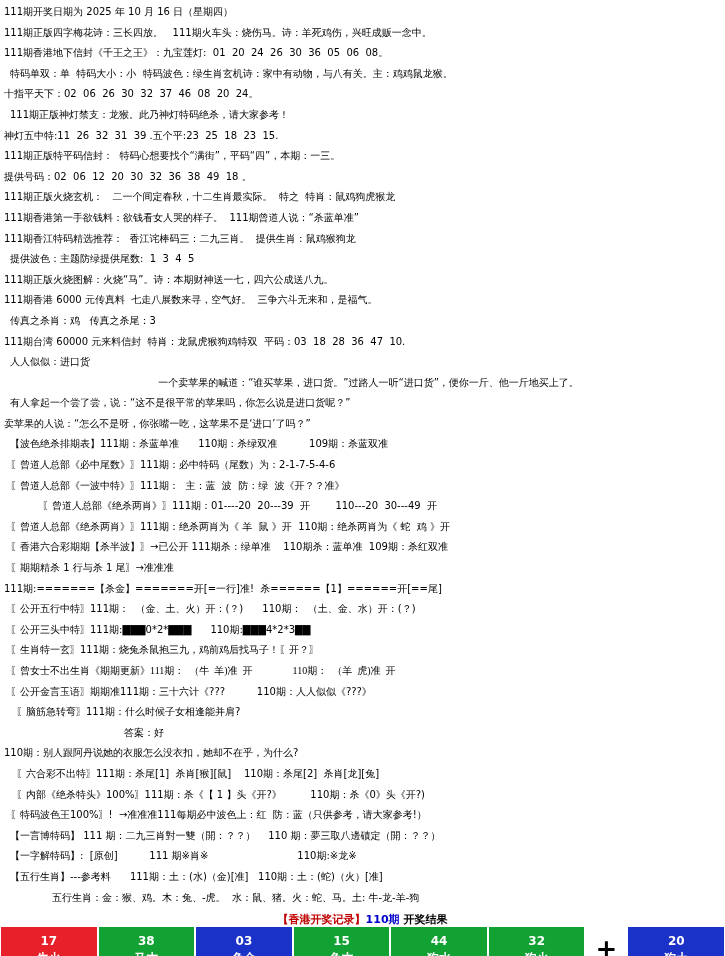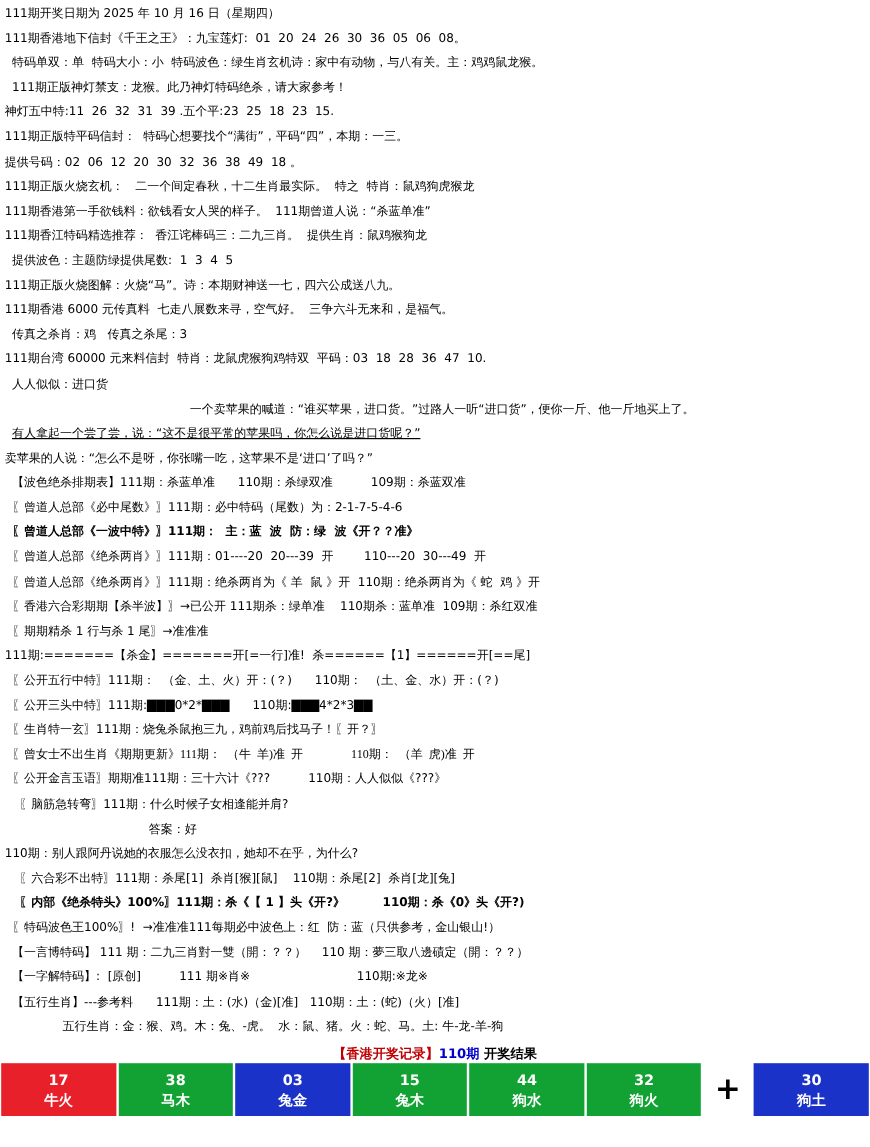--- a/index.html
+++ b/index.html
@@ -59,57 +59,59 @@
     font-weight:bold;
   }
 </style>
 </head>
 <body>
 
 <div class="page">
 
   <div class="lines" id="lines-container">
       <div class="line">111期开奖日期为 2025 年 10 月 16 日（星期四）</div>
+      <div class="line">111期正版四字梅花诗：三长四放。   111期火车头：烧伤马。诗：羊死鸡伤，兴旺成贩一念中。</div>
       <div class="line">111期香港地下信封《千王之王》：九宝莲灯:  01  20  24  26  30  36  05  06  08。</div>
       <div class="line" style="padding-left: 6px;">特码单双：单  特码大小：小  特码波色：绿生肖玄机诗：家中有动物，与八有关。主：鸡鸡鼠龙猴。</div>
+      <div class="line">十指平天下：02  06  26  30  32  37  46  08  20  24。</div>
       <div class="line" style="padding-left: 6px;">111期正版神灯禁支：龙猴。此乃神灯特码绝杀，请大家参考！</div>
       <div class="line">神灯五中特:11  26  32  31  39 .五个平:23  25  18  23  15.</div>
       <div class="line">111期正版特平码信封：  特码心想要找个“满街”，平码“四”，本期：一三。</div>
       <div class="line">提供号码：02  06  12  20  30  32  36  38  49  18 。</div>
       <div class="line">111期正版火烧玄机：   二一个间定春秋，十二生肖最实际。  特之  特肖：鼠鸡狗虎猴龙</div>
       <div class="line">111期香港第一手欲钱料：欲钱看女人哭的样子。  111期曾道人说：“杀蓝单准”</div>
       <div class="line">111期香江特码精选推荐：  香江诧棒码三：二九三肖。  提供生肖：鼠鸡猴狗龙</div>
       <div class="line" style="padding-left: 6px;">提供波色：主题防绿提供尾数:  1  3  4  5</div>
       <div class="line">111期正版火烧图解：火烧“马”。诗：本期财神送一七，四六公成送八九。</div>
       <div class="line">111期香港 6000 元传真料  七走八展数来寻，空气好。  三争六斗无来和，是福气。</div>
       <div class="line" style="padding-left: 6px;">传真之杀肖：鸡   传真之杀尾：3</div>
       <div class="line">111期台湾 60000 元来料信封  特肖：龙鼠虎猴狗鸡特双  平码：03  18  28  36  47  10.</div>
       <div class="line" style="padding-left: 6px;">人人似似：进口货</div>
       <div class="line" style="padding-left: 12px; text-align: center;">一个卖苹果的喊道：“谁买苹果，进口货。”过路人一听“进口货”，便你一斤、他一斤地买上了。</div>
-      <div class="line" style="padding-left: 6px; text-decoration: underline;">有人拿起一个尝了尝，说：“这不是很平常的苹果吗，你怎么说是进口货呢？”</div>
+      <div class="line" style="padding-left: 6px;">有人拿起一个尝了尝，说：“这不是很平常的苹果吗，你怎么说是进口货呢？”</div>
       <div class="line">卖苹果的人说：“怎么不是呀，你张嘴一吃，这苹果不是‘进口’了吗？”</div>
       <div class="line" style="padding-left: 6px;">【波色绝杀排期表】111期：杀蓝单准      110期：杀绿双准          109期：杀蓝双准</div>
       <div class="line" style="padding-left: 6px;">〖曾道人总部《必中尾数》〗111期：必中特码（尾数）为：2-1-7-5-4-6</div>
-      <div class="line" style="padding-left: 6px; font-weight: bold;">〖曾道人总部《一波中特》〗111期：  主：蓝  波  防：绿  波《开？？准》</div>
-      <div class="line" style="padding-left: 6px;">〖曾道人总部《绝杀两肖》〗111期：01----20  20---39  开        110---20  30---49  开</div>
+      <div class="line" style="padding-left: 6px;">〖曾道人总部《一波中特》〗111期：  主：蓝  波  防：绿  波《开？？准》</div>
+      <div class="line" style="padding-left: 6px; margin-left: 32px;">〖曾道人总部《绝杀两肖》〗111期：01----20  20---39  开        110---20  30---49  开</div>
       <div class="line" style="padding-left: 6px;">〖曾道人总部《绝杀两肖》〗111期：绝杀两肖为《 羊  鼠 》开  110期：绝杀两肖为《 蛇  鸡 》开</div>
       <div class="line" style="padding-left: 6px;">〖香港六合彩期期【杀半波】〗→已公开 111期杀：绿单准    110期杀：蓝单准  109期：杀红双准</div>
       <div class="line" style="padding-left: 6px;">〖期期精杀 1 行与杀 1 尾〗→准准准</div>
       <div class="line">111期:=======【杀金】=======开[=一行]准!  杀======【1】======开[==尾]</div>
       <div class="line" style="padding-left: 6px;">〖公开五行中特〗111期：  （金、土、火）开：(？)      110期：  （土、金、水）开：(？)</div>
       <div class="line" style="padding-left: 6px;">〖公开三头中特〗111期:▇▇▇0*2*▇▇▇      110期:▇▇▇4*2*3▇▇</div>
       <div class="line" style="padding-left: 6px;">〖生肖特一玄〗111期：烧兔杀鼠抱三九，鸡前鸡后找马子！〖开？〗</div>
       <div class="line" style="padding-left: 6px; font-family: Liberation Serif, serif;">〖曾女士不出生肖《期期更新》111期：  （牛  羊)准  开                110期：  （羊  虎)准  开</div>
       <div class="line" style="padding-left: 6px;">〖公开金言玉语〗期期准111期：三十六计《???          110期：人人似似《???》</div>
       <div class="line" style="padding-left: 12px;">〖脑筋急转弯〗111期：什么时候子女相逢能并肩?</div>
       <div class="line" style="padding-left: 120px;">答案：好</div>
       <div class="line">110期：别人跟阿丹说她的衣服怎么没衣扣，她却不在乎，为什么?</div>
       <div class="line" style="padding-left: 12px;">〖六合彩不出特〗111期：杀尾[1]  杀肖[猴][鼠]    110期：杀尾[2]  杀肖[龙][兔]</div>
-      <div class="line" style="padding-left: 12px; font-weight: bold;">〖内部《绝杀特头》100%〗111期：杀《【 1 】头《开?》         110期：杀《0》头《开?)</div>
-      <div class="line" style="padding-left: 6px;">〖特码波色王100%〗!  →准准准111每期必中波色上：红  防：蓝（只供参考，金山银山!）</div>
+      <div class="line" style="padding-left: 12px;">〖内部《绝杀特头》100%〗111期：杀《【 1 】头《开?》         110期：杀《0》头《开?)</div>
+      <div class="line" style="padding-left: 6px;">〖特码波色王100%〗!  →准准准111每期必中波色上：红  防：蓝（只供参考，请大家参考!）</div>
       <div class="line" style="padding-left: 6px;">【一言博特码】 111 期：二九三肖對一雙（開：？？）    110 期：夢三取八邊磧定（開：？？）</div>
       <div class="line" style="padding-left: 6px;">【一字解特码】:  [原创]          111 期※肖※                            110期:※龙※</div>
       <div class="line" style="padding-left: 6px;">【五行生肖】---参考料      111期：土：(水)（金)[准]   110期：土：(蛇)（火）[准]</div>
       <div class="line" style="padding-left: 48px;">五行生肖：金：猴、鸡。木：兔、-虎。  水：鼠、猪。火：蛇、马。土: 牛-龙-羊-狗</div>
     </div>
 
   <div class="result-banner">
     <span>【香港开奖记录】</span><span class="blue">110期</span><span class="black"> 开奖结果</span>
   </div>
 
@@ -133,18 +135,18 @@
       <div class="ball" style="background: rgb(18, 162, 51); color: rgb(255, 255, 255);">
         <div class="num">44</div>
         <div class="nm">狗水</div>
       </div>
       <div class="ball" style="background: rgb(18, 162, 51); color: rgb(255, 255, 255);">
         <div class="num">32</div>
         <div class="nm">狗火</div>
       </div>
       <div class="plus">+</div>
       <div class="ball" style="background: rgb(27, 50, 200); color: rgb(255, 255, 255);">
-        <div class="num">30</div>
+        <div class="num">20</div>
         <div class="nm">狗土</div>
       </div>
     </div>
 
 </div>
 
 </body></html>

